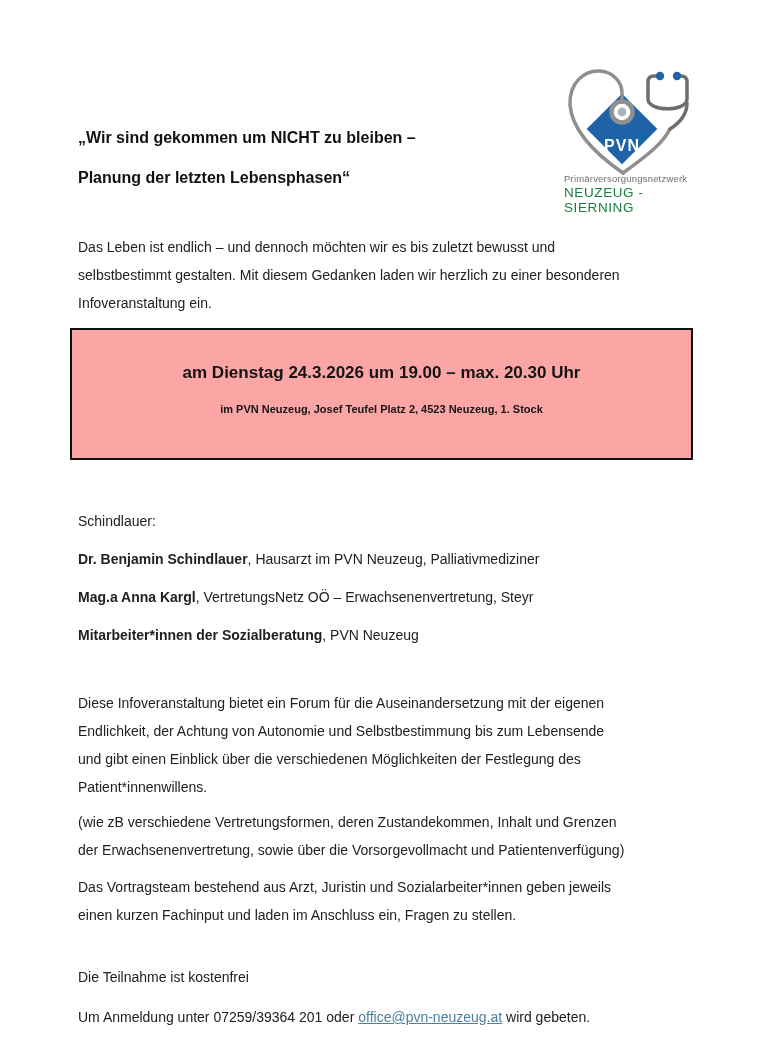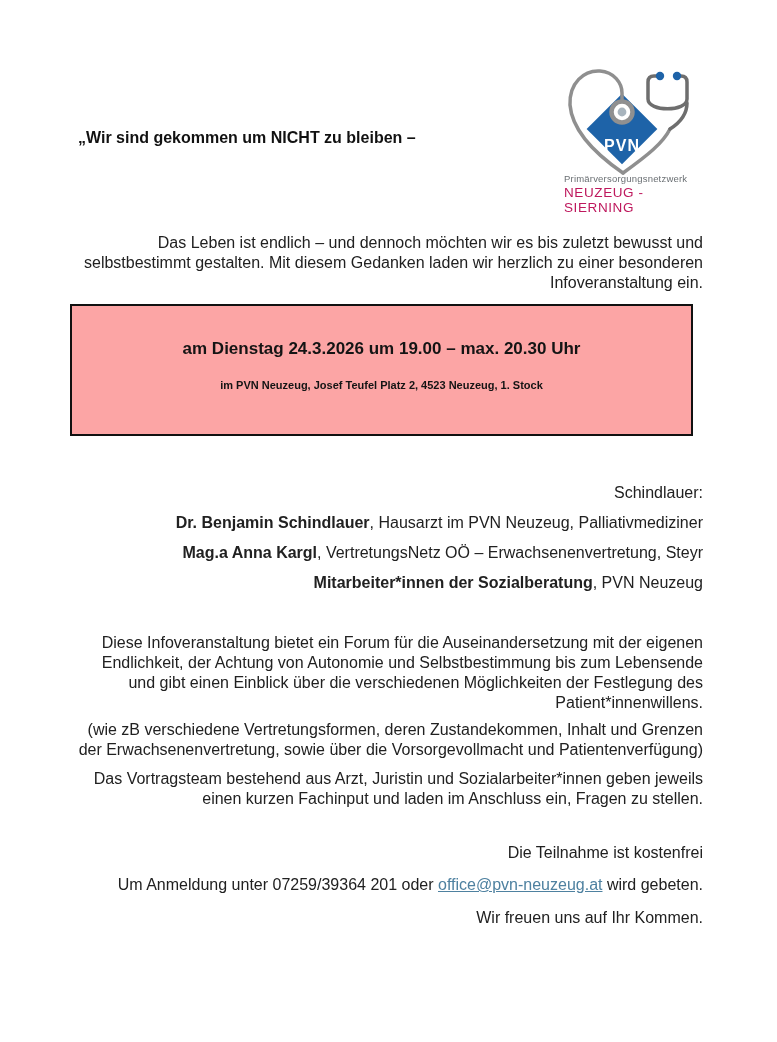--- a/index.html
+++ b/index.html
@@ -36,38 +36,37 @@
   .logo svg { display: block; }
   .logo-sub {
     margin: -4px 0 0 4px;
     font-size: 9.5px;
     color: #6a6f73;
     letter-spacing: 0.2px;
   }
   .logo-region {
     margin: 1px 0 0 4px;
     font-size: 13.5px;
-    color: #be185d;
+    color: #15803d;
     letter-spacing: 0.6px;
   }
 
   
   .content {
     position: absolute;
     left: 78px;
     top: 0;
     width: 625px;
   }
   .content p { margin: 0; }
   .body-text {
-    font-size: 16px;
-    line-height: 20px;
+    font-size: 14px;
+    line-height: 28px;
     white-space: pre-line;
     color: #212121;
-    text-align: right;
   }
   .intro { margin-top: 233px !important; }
 
   
   .event-box {
     box-sizing: border-box;
     margin-top: 11px;
     margin-left: -8px;
     width: 623px;
     height: 132px;
@@ -110,20 +109,21 @@
     cursor: pointer;
   }
 </style>
 </head>
 <body>
 
 <div class="page">
 
   <h1 class="title">
     <span class="title-line">„Wir sind gekommen um NICHT zu bleiben –</span>
+    <span class="title-line">Planung der letzten Lebensphasen“</span>
   </h1>
 
   <div class="logo">
     <svg width="140" height="122" viewBox="0 0 140 122">
 
       <rect x="37" y="49" width="50" height="50" transform="rotate(45 62 74)" fill="#1e63a8"></rect>
 
       <path d="M63 118 C34 98 12 74 10 50 C9 28 24 15 40 16 C54 17 62 28 62 38 L62 46" fill="none" stroke="#8f8f8f" stroke-width="3.5" stroke-linecap="round"></path>
 
       <path d="M63 118 C88 100 103 88 110 74" fill="none" stroke="#8f8f8f" stroke-width="3.5" stroke-linecap="round"></path>

